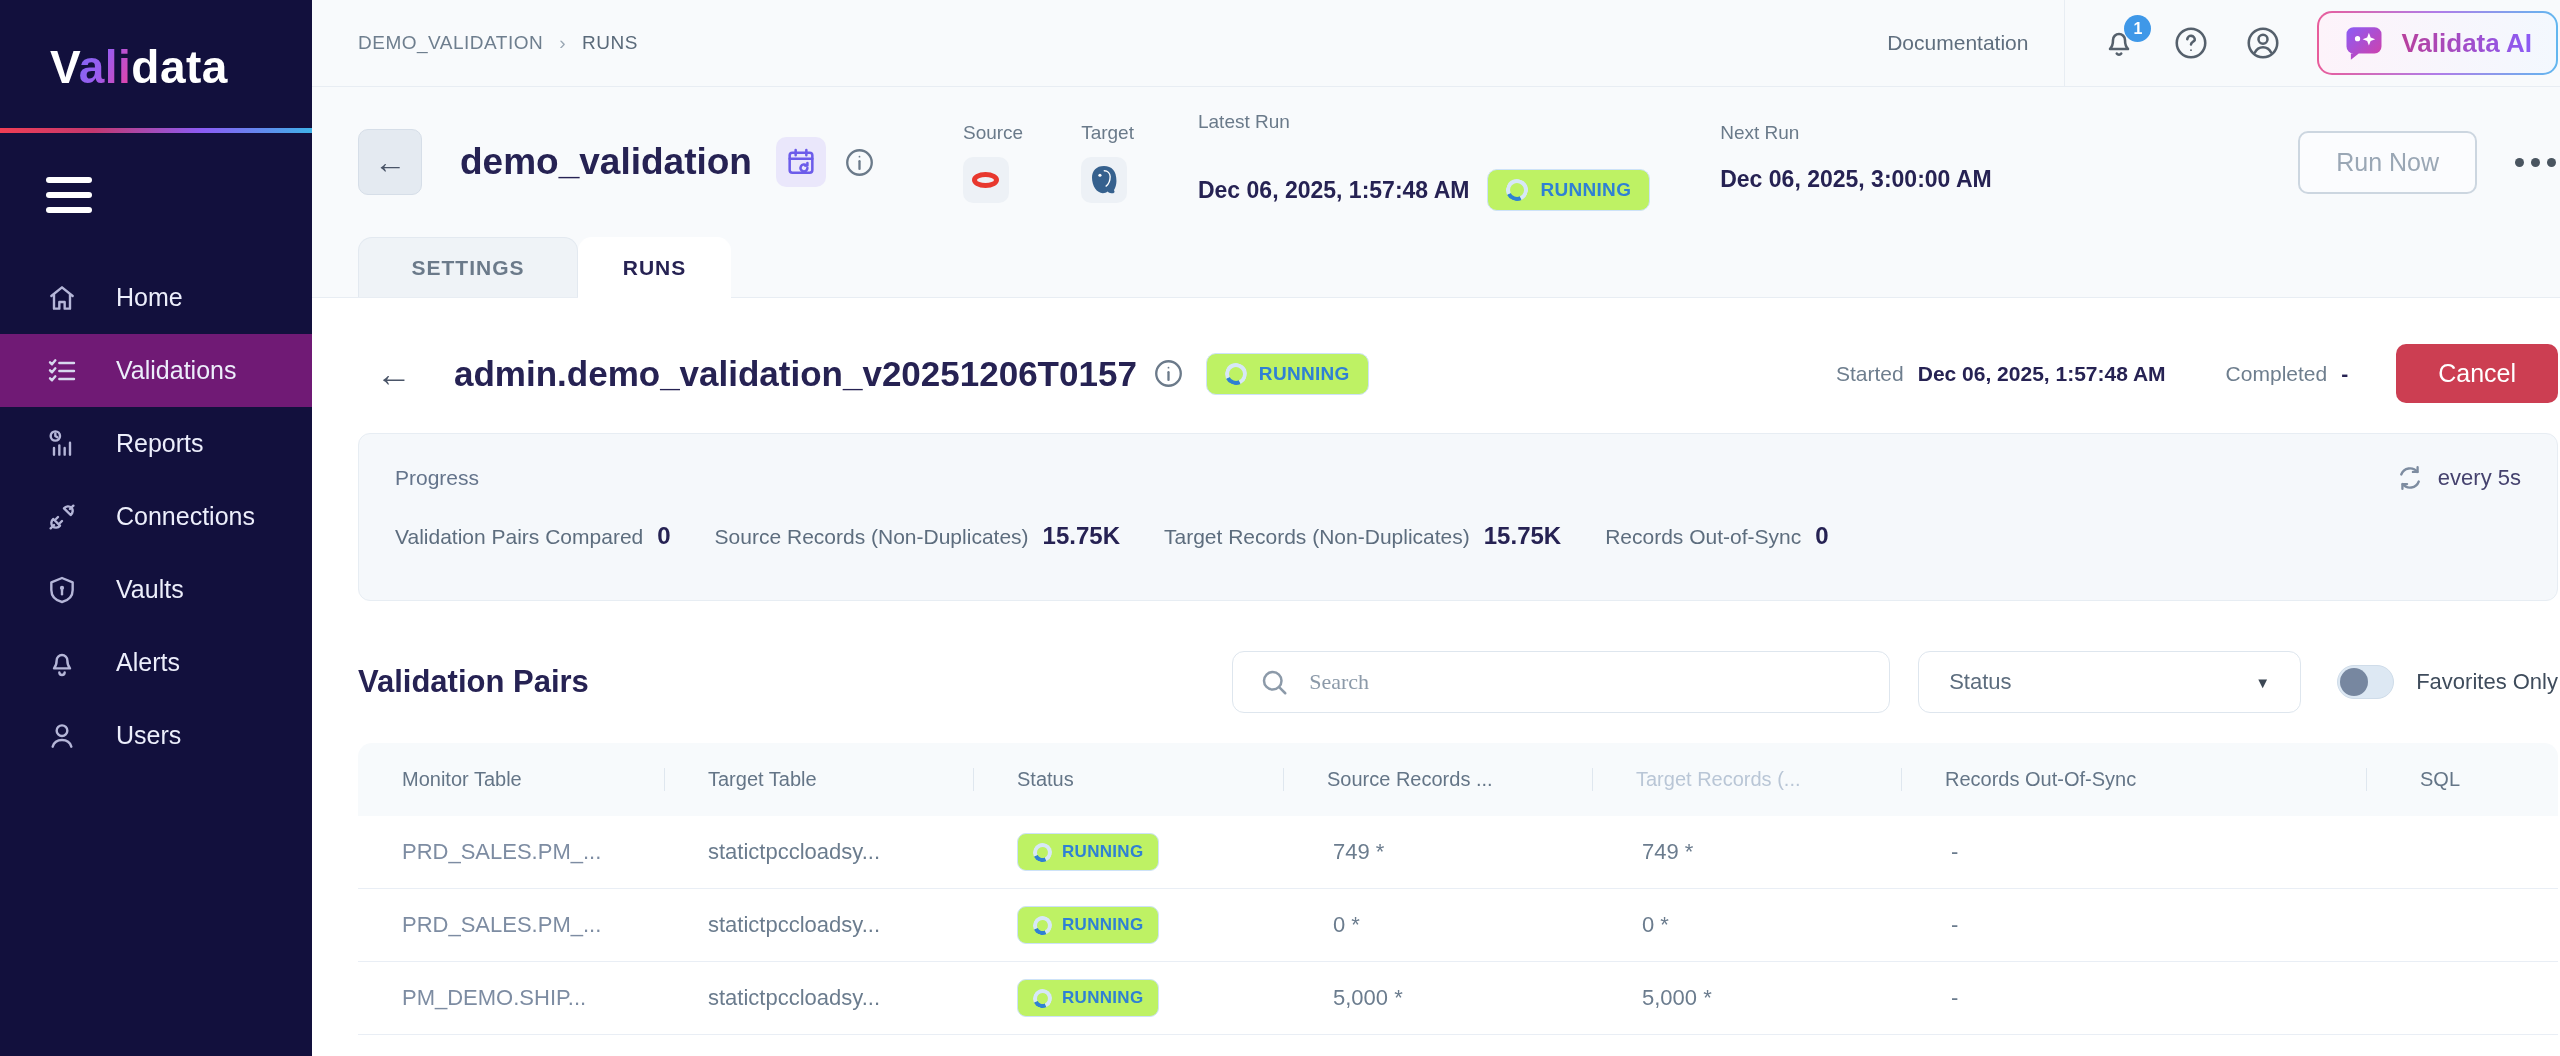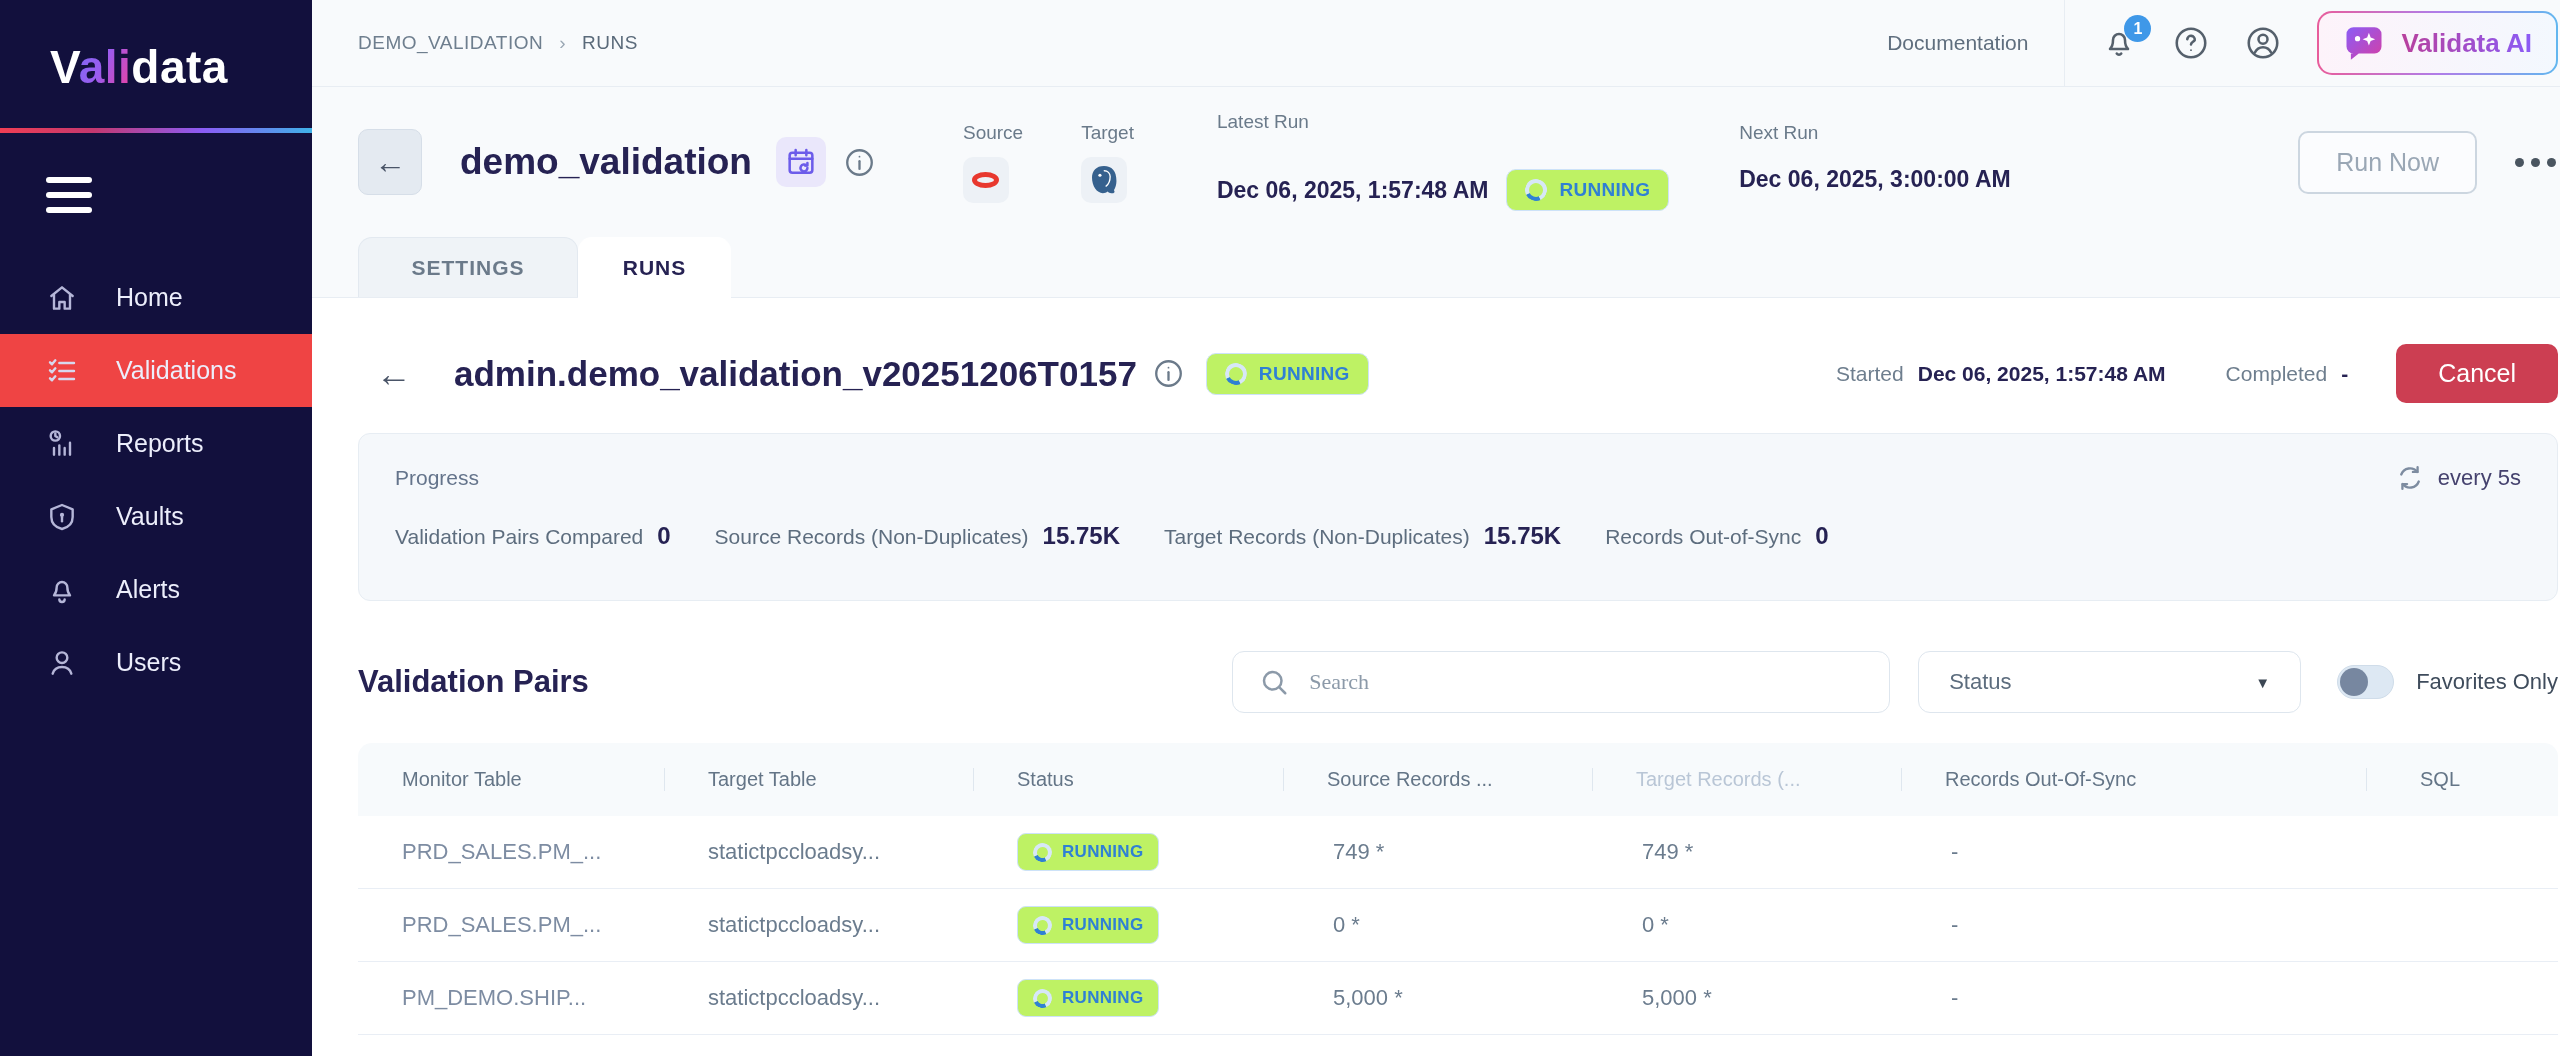--- a/index.html
+++ b/index.html
@@ -9,21 +9,21 @@
 
   
   .sidebar { width:312px; background:#12103d; flex-shrink:0; display:flex; flex-direction:column; }
   .logo { padding:40px 0 0 50px; font-size:46px; font-weight:700; color:#ffffff; letter-spacing:.5px; }
   .logo .grad { background:linear-gradient(115deg,#7c6bf2 0%,#9a5cf0 45%,#ef3f9d 100%); -webkit-background-clip:text; background-clip:text; color:transparent; }
   .gradient-line { height:5px; margin-top:34px; background:linear-gradient(90deg,#f03e54 0%,#c4386f 30%,#8b5cf6 65%,#3fb2e8 100%); }
   .hamburger { margin:44px 0 0 46px; display:flex; flex-direction:column; gap:9px; cursor:pointer; }
   .hamburger span { width:46px; height:6px; background:#fff; border-radius:3px; }
   .nav { margin-top:48px; }
   .nav-item { height:73px; display:flex; align-items:center; gap:38px; padding-left:46px; font-size:25px; color:#eceefb; cursor:pointer; }
-  .nav-item.active { background:#ef4444; }
+  .nav-item.active { background:#701a75; }
   .nav-item svg { width:32px; height:32px; stroke:#b5b6d8; fill:none; stroke-width:1.8; stroke-linecap:round; stroke-linejoin:round; flex-shrink:0; }
   .nav-item.active svg { stroke:#d7d8ee; }
 
   
   .main { flex:1; display:flex; flex-direction:column; background:#f8fafc; }
 
   
   .topbar { height:87px; background:#f8fafc; border-bottom:1px solid #e8edf3; display:flex; align-items:center; padding:0 40px 0 46px; flex-shrink:0; }
   .breadcrumb { display:flex; align-items:center; gap:16px; font-size:19px; letter-spacing:.5px; color:#6e7e8e; }
   .breadcrumb .crumb { cursor:pointer; }
@@ -47,21 +47,21 @@
   .cal-chip { margin-left:24px; width:50px; height:50px; border-radius:10px; background:#eae7fb; display:flex; align-items:center; justify-content:center; cursor:pointer; }
   .cal-chip svg { width:32px; height:32px; stroke:#6c5cea; fill:none; stroke-width:1.9; stroke-linecap:round; stroke-linejoin:round; }
   .info-circle { margin-left:18px; cursor:pointer; display:flex; }
   .info-circle svg { width:31px; height:31px; stroke:#6b7a8a; fill:none; stroke-width:1.8; stroke-linecap:round; }
   .meta-block { display:flex; flex-direction:column; gap:13px; }
   .meta-label { font-size:19px; color:#6a7a8a; }
   .db-chip { width:46px; height:46px; border-radius:10px; background:#edf1f6; display:flex; align-items:center; justify-content:center; }
   .oracle-ring { width:27px; height:16px; border:5px solid #e8382e; border-radius:50%; }
   .meta-source { margin-left:88px; }
   .meta-target { margin-left:58px; }
-  .meta-latest { margin-left:83px;gap:34px; }
+  .meta-latest { margin-left:64px;gap:34px; }
   .meta-next { margin-left:70px; }
   .meta-row { display:flex; align-items:center; gap:18px; height:46px; }
   .meta-date { font-size:23px; font-weight:600; color:#262253; white-space:nowrap; }
   .badge { display:inline-flex; align-items:flex-end; gap:12px; background:#bef264; border:1px solid #cde2f8; color:#2f80d4; font-weight:700; border-radius:10px; padding:9px 18px; font-size:19px; letter-spacing:.3px; }
   .spinner { width:22px; height:22px; border-radius:50%; border:4px solid #d7e7f8; border-bottom-color:#2f80d4; transform:rotate(20deg); }
   .header-actions { margin-left:auto; display:flex; align-items:center; gap:36px; }
   .run-now { background:#fbfcfe; border:2px solid #ccd6e0; border-radius:10px; color:#9aa7b5; font-size:25px; padding:15px 36px; cursor:pointer; }
   .more-dots { display:flex; gap:7px; cursor:pointer; padding:10px 2px; }
   .more-dots i { width:9px; height:9px; border-radius:50%; background:#4a5560; }
 
@@ -159,20 +159,29 @@
       <div class="nav-item">
         <svg viewBox="0 0 24 24">
             <circle cx="7" cy="6" r="3.5"></circle>
             <path d="M7 4v2l1.5 1"></path>
             <path d="M6 15v5M10 13v7M14 15v5M18 11v9"></path>
           </svg>
         <span>Reports</span>
       </div>
       <div class="nav-item">
         <svg viewBox="0 0 24 24">
+            <path d="M3.5 20.5L6 18M18 6l2.5-2.5"></path>
+            <path d="M5.5 13.5l5 5c-1.5 1.8-4 2-5.5.5s-1.3-4 .5-5.5z"></path>
+            <path d="M18.5 10.5l-5-5c1.5-1.8 4-2 5.5-.5s1.3 4-.5 5.5z"></path>
+            <path d="M9 12l-1.5 1.5M12 15l-1.5 1.5"></path>
+          </svg>
+        <span>Connections</span>
+      </div>
+      <div class="nav-item">
+        <svg viewBox="0 0 24 24">
             <path d="M12 3l8 3.2V12c0 4.8-3.2 7.8-8 9-4.8-1.2-8-4.2-8-9V6.2z"></path>
             <circle cx="12" cy="10.5" r="1.6" fill="currentColor" stroke="none" style="fill:#b5b6d8"></circle>
             <path d="M12 12.2v3"></path>
           </svg>
         <span>Vaults</span>
       </div>
       <div class="nav-item">
         <svg viewBox="0 0 24 24">
             <path d="M18 16H6c1.5-1.5 2-3.2 2-6a4 4 0 118 0c0 2.8.5 4.5 2 6z"></path>
             <path d="M10 19a2 2 0 004 0"></path>

